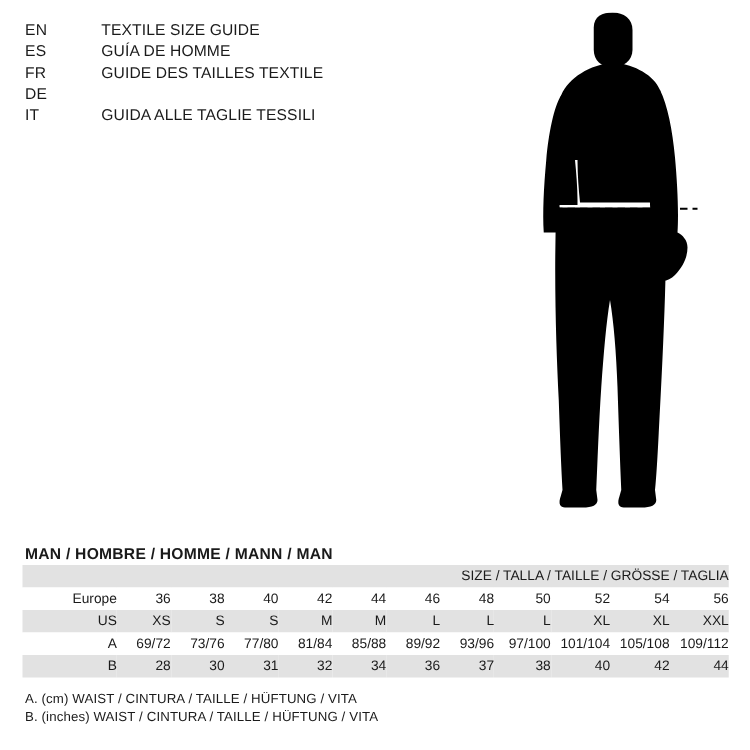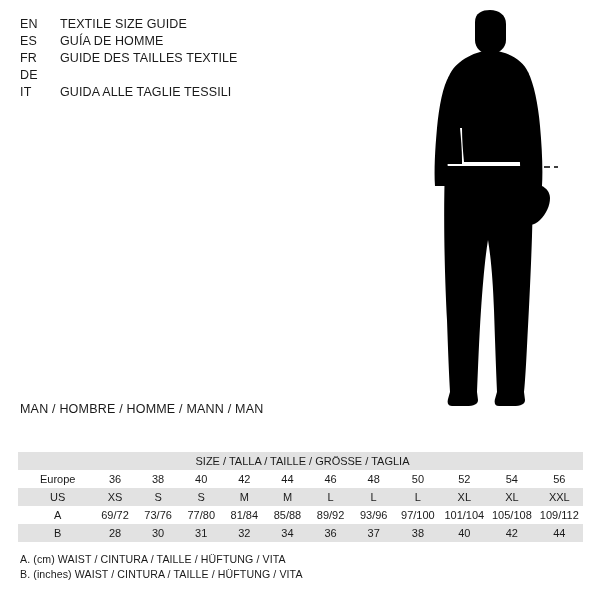--- a/index.html
+++ b/index.html
@@ -27,20 +27,21 @@
     position: absolute;
     left: 20px;
     top: 16px;
     width: 360px;
   }
   .lang-row {
     display: flex;
     align-items: baseline;
     height: 17px;
     line-height: 17px;
+    gap: 21px;
   }
   .lang-code {
     width: 40px;
     font-size: 12.5px;
     letter-spacing: 0.2px;
   }
   .lang-text {
     font-size: 12.5px;
     letter-spacing: 0.1px;
   }
@@ -72,38 +73,38 @@
     font-size: 11.5px;
     font-weight: bold;
     letter-spacing: 0.3px;
     margin-left: 48px;
   }
 
   
   .table-title {
     position: absolute;
     left: 20px;
-    top: 402px;
+    top: 436px;
     font-size: 12.5px;
-    font-weight: normal;
+    font-weight: bold;
     letter-spacing: 0.2px;
   }
 
   table.size-table {
     position: absolute;
     left: 18px;
     top: 452px;
     width: 565px;
     border-collapse: collapse;
     font-size: 11px;
   }
   table.size-table td, table.size-table th {
     padding: 0;
     height: 18px;
-    text-align: center;
+    text-align: right;
     font-weight: normal;
     white-space: nowrap;
   }
   table.size-table th {
     font-weight: normal;
   }
   .row-shade td, .row-shade th {
     background: #e2e2e2;
   }
   .row-plain td {

